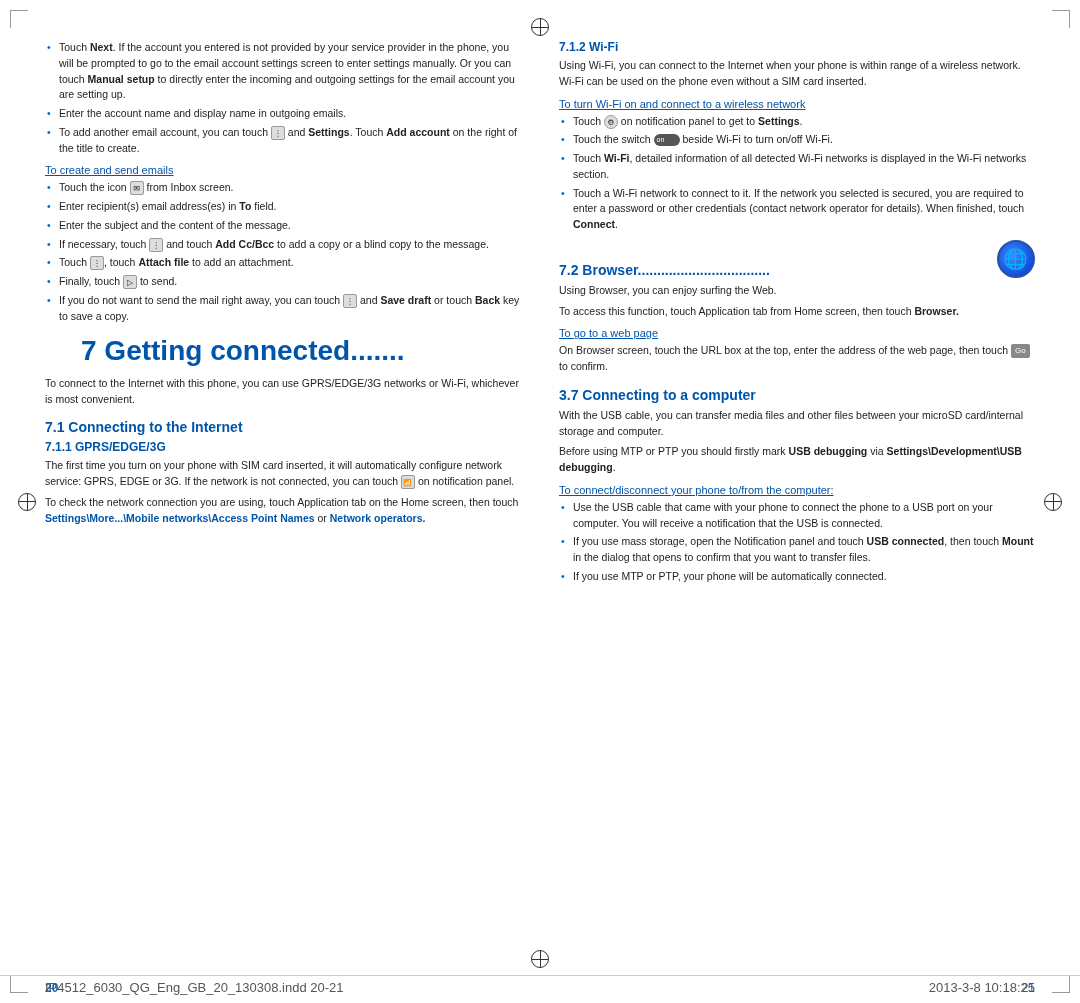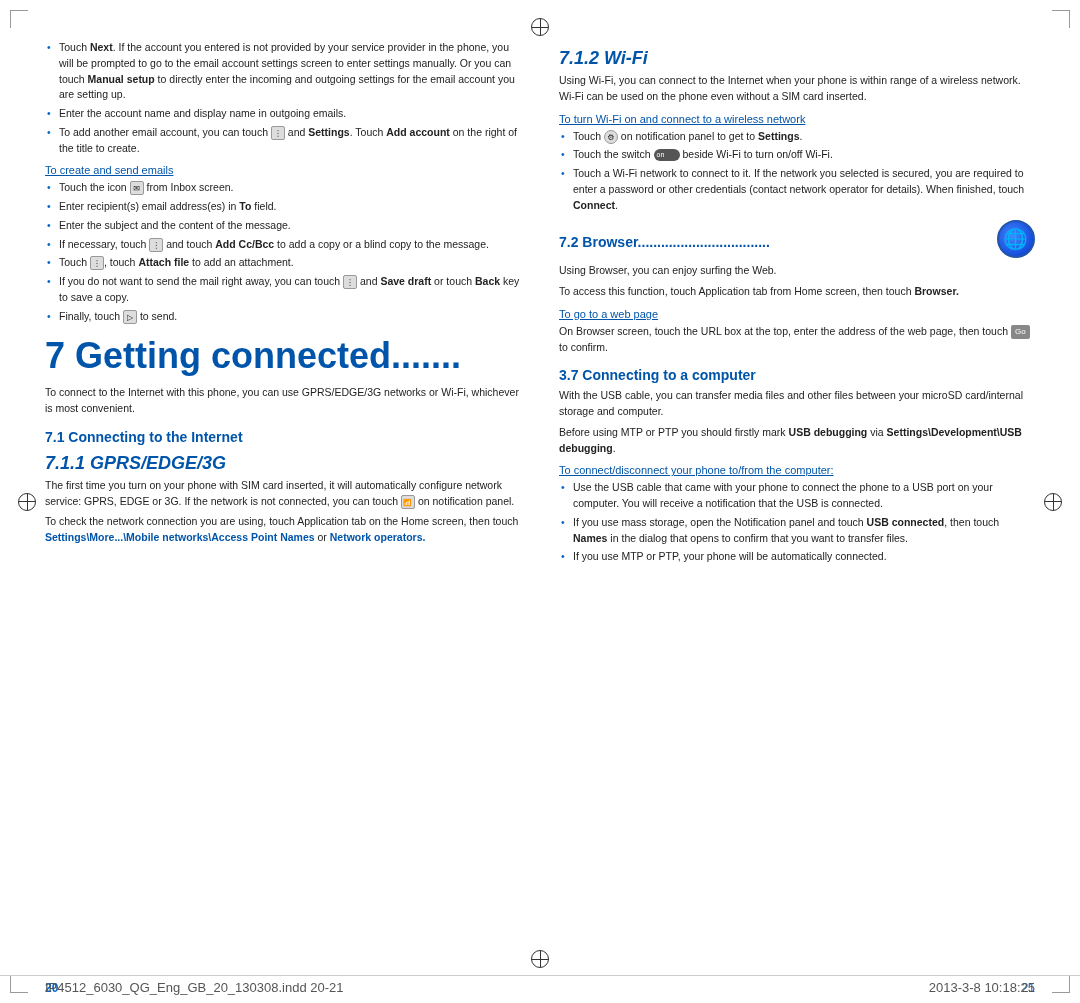--- a/index.html
+++ b/index.html
@@ -120,47 +120,46 @@
       padding: 0 45px;
       font-size: 13px;
       color: #555;
       border-top: 1px solid #ccc;
       padding-top: 4px;
       text-align: center;
     }
 
     
     .chapter-heading {
-      font-size: 36px;
+      font-size: 28px;
       font-weight: bold;
       color: #0055aa;
       margin-bottom: 8px;
       margin-top: 10px;
       line-height: 1.2;
+      margin-left: 36px;
     }
     .chapter-number {
       color: #0055aa;
     }
 
     
     .section-heading {
       font-size: 14px;
       font-weight: bold;
       color: #0055aa;
       margin-top: 12px;
       margin-bottom: 5px;
     }
 
     .subsection-heading {
-      font-size: 18px;
-      font-weight: bold;
-      color: #0055aa;
-      margin-top: 8px;
+      font-size: 12px;
+      font-weight: bold;
+      color: #0055aa;
       margin-bottom: 4px;
-      font-style: italic;
     }
 
     .subsubsection-heading {
       font-size: 11px;
       font-weight: normal;
       color: #0055aa;
       text-decoration: underline;
       margin-top: 8px;
       margin-bottom: 4px;
     }
@@ -286,22 +285,22 @@
       </ul>
 
       <div class="subsubsection-heading">To create and send emails</div>
 
       <ul class="bullet-list">
         <li>Touch the icon <span class="inline-icon">✉</span> from Inbox screen.</li>
         <li>Enter recipient(s) email address(es) in <strong>To</strong> field.</li>
         <li>Enter the subject and the content of the message.</li>
         <li>If necessary, touch <span class="inline-icon">⋮</span> and touch <strong>Add Cc/Bcc</strong> to add a copy or a blind copy to the message.</li>
         <li>Touch <span class="inline-icon">⋮</span>, touch <strong>Attach file</strong> to add an attachment.</li>
+        <li>Finally, touch <span class="inline-icon">▷</span> to send.</li>
         <li>If you do not want to send the mail right away, you can touch <span class="inline-icon">⋮</span> and <strong>Save draft</strong> or touch <strong>Back</strong> key to save a copy.</li>
-        <li>Finally, touch <span class="inline-icon">▷</span> to send.</li>
       </ul>
 
       <div class="chapter-heading">
         <span class="chapter-number">7</span> <span>Getting connected.......</span>
       </div>
 
       <p>To connect to the Internet with this phone, you can use GPRS/EDGE/3G networks or Wi-Fi, whichever is most convenient.</p>
 
       <div class="section-heading">7.1   Connecting to the Internet</div>
 
@@ -317,24 +316,25 @@
 
       <div class="subsection-heading">7.1.2   Wi-Fi</div>
 
       <p>Using Wi-Fi, you can connect to the Internet when your phone is within range of a wireless network. Wi-Fi can be used on the phone even without a SIM card inserted.</p>
 
       <div class="subsubsection-heading">To turn Wi-Fi on and connect to a wireless network</div>
 
       <ul class="bullet-list">
         <li>Touch <span class="inline-icon" style="border-radius:50%;">⚙</span> on notification panel to get to <strong>Settings</strong>.</li>
         <li>Touch the switch <span class="switch-icon">on</span> beside Wi-Fi to turn on/off Wi-Fi.</li>
+        <li>Touch <strong>Wi-Fi</strong>, detailed information of all detected Wi-Fi networks is displayed in the Wi-Fi networks section.</li>
         <li>Touch a Wi-Fi network to connect to it. If the network you selected is secured, you are required to enter a password or other credentials (contact network operator for details). When finished, touch <strong>Connect</strong>.</li>
       </ul>
 
-      <div class="section-heading" style="display:flex;align-items:center;">
+      <div class="section-heading" style="display:flex;align-items:flex-end;">
         <span style="flex:1;">7.2   Browser..................................</span>
         <span class="browser-icon" style="font-size:20px;">🌐</span>
       </div>
 
       <p>Using Browser, you can enjoy surfing the Web.</p>
 
       <p>To access this function, touch Application tab from Home screen, then touch <strong>Browser.</strong></p>
 
       <div class="subsubsection-heading">To go to a web page</div>
 
@@ -343,21 +343,21 @@
       <div class="section-heading">3.7   Connecting to a computer</div>
 
       <p>With the USB cable, you can transfer media files and other files between your microSD card/internal storage and computer.</p>
 
       <p>Before using MTP or PTP you should firstly mark <strong>USB debugging</strong> via <strong>Settings\Development\USB debugging</strong>.</p>
 
       <div class="subsubsection-heading">To connect/disconnect your phone to/from the computer:</div>
 
       <ul class="bullet-list">
         <li>Use the USB cable that came with your phone to connect the phone to a USB port on your computer. You will receive a notification that the USB is connected.</li>
-        <li>If you use mass storage, open the Notification panel and touch <strong>USB connected</strong>, then touch <strong>Names</strong> in the dialog that opens to confirm that you want to transfer files.</li>
+        <li>If you use mass storage, open the Notification panel and touch <strong>USB connected</strong>, then touch <strong>Mount</strong> in the dialog that opens to confirm that you want to transfer files.</li>
         <li>If you use MTP or PTP, your phone will be automatically connected.</li>
       </ul>
 
     </div>
 
   </div>
 
   <div style="position:absolute; left: 18px; top: 50%; transform: translateY(-50%);">
     <div class="compass-icon"></div>
   </div>

